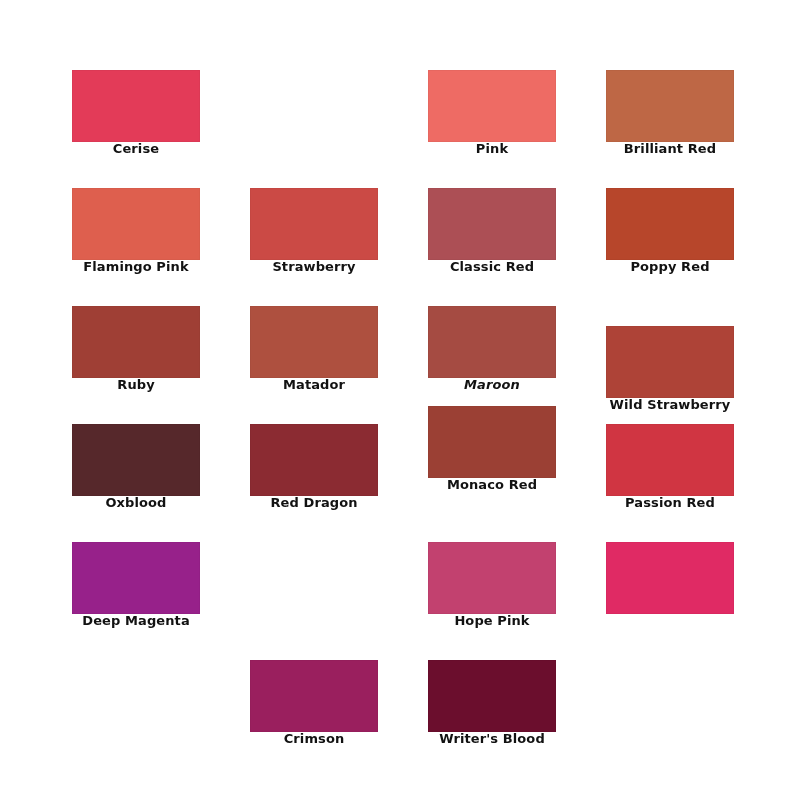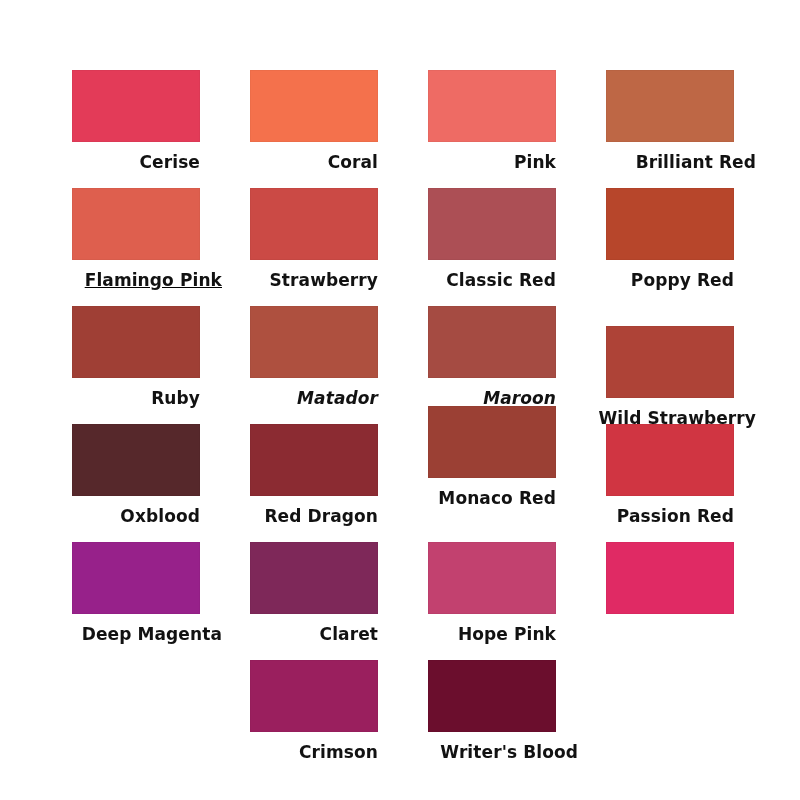--- a/index.html
+++ b/index.html
@@ -25,75 +25,70 @@
     top: 0;
   }
   .swatch-chip {
     width: 128px;
     height: 72px;
     box-sizing: border-box;
     background-clip: padding-box;
   }
   .swatch-label {
     width: 128px;
-    text-align: right;
-    font-size: 17px;
+    text-align: center;
+    font-size: 13px;
     font-weight: bold;
     color: #121212;
     line-height: 1;
-    padding-top: 12px;
     letter-spacing: 0.1px;
     white-space: nowrap;
   }
   .swatch-label.wide {
     width: 172px;
     margin-left: -22px;
   }
 </style>
 </head>
 <body>
 
 <div id="swatch-chart">
     <div class="swatch-cell" style="left: 72px; top: 70px;">
       <div class="swatch-chip" style="background: rgb(227, 59, 88); box-shadow: rgba(0, 0, 0, 0.03) 0px 0px 0px 1px inset;"></div>
       <div class="swatch-label">Cerise</div>
     </div>
-    <div class="swatch-cell" style="left: 250px; top: 70px;">
-      <div class="swatch-chip" style="background: rgb(244, 113, 76); box-shadow: rgba(0, 0, 0, 0.03) 0px 0px 0px 1px inset;"></div>
-      <div class="swatch-label">Coral</div>
-    </div>
     <div class="swatch-cell" style="left: 428px; top: 70px;">
       <div class="swatch-chip" style="background: rgb(238, 107, 100); box-shadow: rgba(0, 0, 0, 0.03) 0px 0px 0px 1px inset;"></div>
       <div class="swatch-label">Pink</div>
     </div>
     <div class="swatch-cell" style="left: 606px; top: 70px;">
       <div class="swatch-chip" style="background: rgb(190, 103, 69); box-shadow: rgba(0, 0, 0, 0.03) 0px 0px 0px 1px inset;"></div>
       <div class="swatch-label wide">Brilliant Red</div>
     </div>
-    <div class="swatch-cell" style="left: 72px; top: 188px; text-decoration: underline;">
+    <div class="swatch-cell" style="left: 72px; top: 188px;">
       <div class="swatch-chip" style="background: rgb(222, 95, 78); box-shadow: rgba(0, 0, 0, 0.03) 0px 0px 0px 1px inset;"></div>
       <div class="swatch-label wide">Flamingo Pink</div>
     </div>
     <div class="swatch-cell" style="left: 250px; top: 188px;">
       <div class="swatch-chip" style="background: rgb(203, 74, 69); box-shadow: rgba(0, 0, 0, 0.03) 0px 0px 0px 1px inset;"></div>
       <div class="swatch-label">Strawberry</div>
     </div>
     <div class="swatch-cell" style="left: 428px; top: 188px;">
       <div class="swatch-chip" style="background: rgb(172, 79, 85); box-shadow: rgba(0, 0, 0, 0.03) 0px 0px 0px 1px inset;"></div>
       <div class="swatch-label">Classic Red</div>
     </div>
     <div class="swatch-cell" style="left: 606px; top: 188px;">
       <div class="swatch-chip" style="background: rgb(183, 70, 43); box-shadow: rgba(0, 0, 0, 0.03) 0px 0px 0px 1px inset;"></div>
       <div class="swatch-label">Poppy Red</div>
     </div>
     <div class="swatch-cell" style="left: 72px; top: 306px;">
       <div class="swatch-chip" style="background: rgb(159, 63, 53); box-shadow: rgba(0, 0, 0, 0.03) 0px 0px 0px 1px inset;"></div>
       <div class="swatch-label">Ruby</div>
     </div>
-    <div class="swatch-cell" style="left: 250px; top: 306px; font-style: italic;">
+    <div class="swatch-cell" style="left: 250px; top: 306px;">
       <div class="swatch-chip" style="background: rgb(174, 80, 63); box-shadow: rgba(0, 0, 0, 0.03) 0px 0px 0px 1px inset;"></div>
       <div class="swatch-label">Matador</div>
     </div>
     <div class="swatch-cell" style="left: 428px; top: 306px; font-style: italic;">
       <div class="swatch-chip" style="background: rgb(165, 75, 66); box-shadow: rgba(0, 0, 0, 0.03) 0px 0px 0px 1px inset;"></div>
       <div class="swatch-label">Maroon</div>
     </div>
     <div class="swatch-cell" style="left: 606px; top: 306px; margin-top: 20px;">
       <div class="swatch-chip" style="background: rgb(174, 67, 55); box-shadow: rgba(0, 0, 0, 0.03) 0px 0px 0px 1px inset;"></div>
       <div class="swatch-label wide">Wild Strawberry</div>
@@ -111,24 +106,20 @@
       <div class="swatch-label">Monaco Red</div>
     </div>
     <div class="swatch-cell" style="left: 606px; top: 424px;">
       <div class="swatch-chip" style="background: rgb(208, 53, 66); box-shadow: rgba(0, 0, 0, 0.03) 0px 0px 0px 1px inset;"></div>
       <div class="swatch-label">Passion Red</div>
     </div>
     <div class="swatch-cell" style="left: 72px; top: 542px;">
       <div class="swatch-chip" style="background: rgb(151, 33, 138); box-shadow: rgba(0, 0, 0, 0.03) 0px 0px 0px 1px inset;"></div>
       <div class="swatch-label wide">Deep Magenta</div>
     </div>
-    <div class="swatch-cell" style="left: 250px; top: 542px;">
-      <div class="swatch-chip" style="background: rgb(126, 40, 89); box-shadow: rgba(0, 0, 0, 0.03) 0px 0px 0px 1px inset;"></div>
-      <div class="swatch-label">Claret</div>
-    </div>
     <div class="swatch-cell" style="left: 428px; top: 542px;">
       <div class="swatch-chip" style="background: rgb(194, 65, 111); box-shadow: rgba(0, 0, 0, 0.03) 0px 0px 0px 1px inset;"></div>
       <div class="swatch-label">Hope Pink</div>
     </div>
     <div class="swatch-cell" style="left: 606px; top: 542px;">
       <div class="swatch-chip" style="background: rgb(224, 42, 100); box-shadow: rgba(0, 0, 0, 0.03) 0px 0px 0px 1px inset;"></div>
     </div>
     <div class="swatch-cell" style="left: 250px; top: 660px;">
       <div class="swatch-chip" style="background: rgb(154, 31, 94); box-shadow: rgba(0, 0, 0, 0.03) 0px 0px 0px 1px inset;"></div>
       <div class="swatch-label">Crimson</div>

